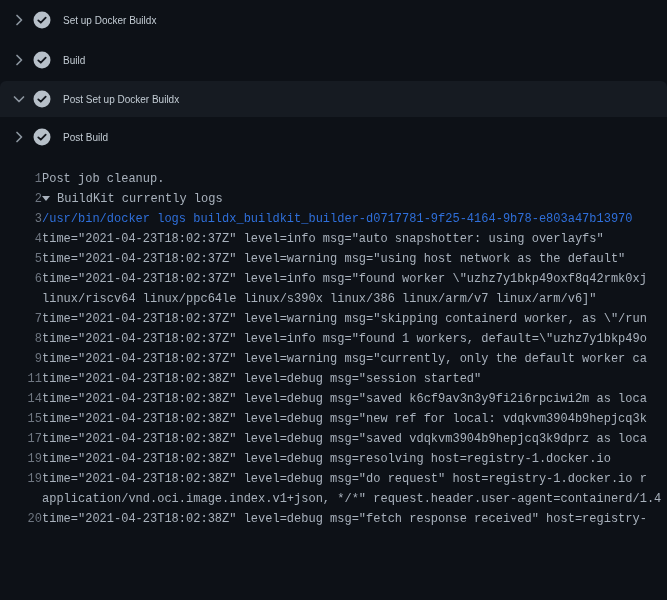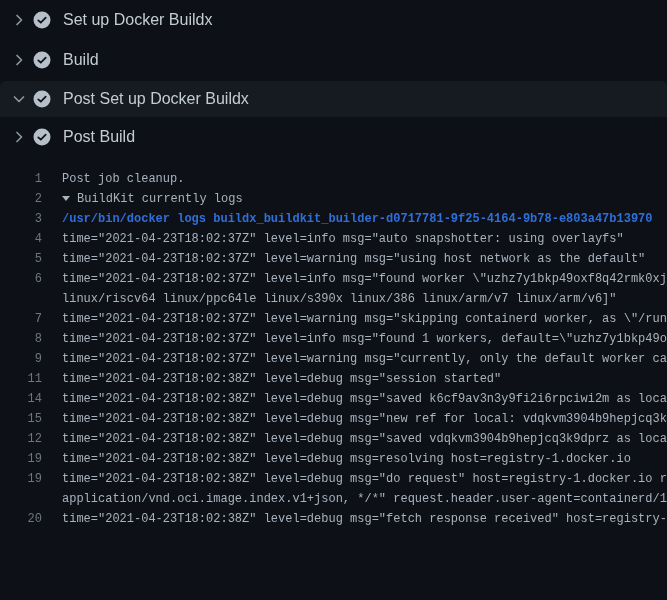--- a/index.html
+++ b/index.html
@@ -8,43 +8,43 @@
     --command-blue:#2f6fda;
   }
   *{box-sizing:border-box;}
   html,body{margin:0;padding:0;}
   body{
     width:667px;height:600px;overflow:hidden;background:var(--page-bg);
     font-family:"Liberation Sans","DejaVu Sans",sans-serif;
   }
   .step-row{
     height:40px;display:flex;align-items:center;padding:0 16px 0 11px;
-    color:var(--label-text);font-size:16px;cursor:pointer;
+    color:var(--label-text);font-size:10px;cursor:pointer;
   }
   .step-row .chev{width:16px;height:16px;flex:none;margin-right:6px;display:flex;align-items:center;justify-content:center;color:var(--icon-gray);}
   .step-row .check{width:18px;height:18px;flex:none;margin-right:12px;display:flex;align-items:center;justify-content:center;}
   .step-row.expanded{
     height:36px;margin-top:1px;background:var(--band-bg);border-radius:6px 6px 0 0;
   }
   .check circle{fill:var(--check-fill);}
   .check path{stroke:var(--check-mark);stroke-width:1.8;fill:none;stroke-linecap:round;stroke-linejoin:round;}
   .chev path{stroke:currentColor;stroke-width:1.7;fill:none;stroke-linecap:round;stroke-linejoin:round;}
   .log{
     padding-top:12px;
     font-family:"Liberation Mono","DejaVu Sans Mono",monospace;
     font-size:12px;line-height:20px;color:var(--log-text);
   }
   .log-line{display:flex;height:20px;white-space:pre;overflow:hidden;}
   .log-line .ln{
     flex:none;width:42px;text-align:right;color:var(--line-number);
     cursor:pointer;user-select:none;
   }
-  .log-line .lt{flex:none;margin-left:20px;}
+  .log-line .lt{flex:none;}
   .log-line.cont .lt{}
-  .log-line.command .lt{color:var(--command-blue);font-weight:bold;text-align:center;}
+  .log-line.command .lt{color:var(--command-blue);font-weight:normal;text-align:center;}
   .tri{
     display:inline-block;width:0;height:0;
     border-left:4px solid transparent;border-right:4px solid transparent;
     border-top:5px solid var(--log-text);
     margin-right:7px;position:relative;top:-1px;cursor:pointer;
   }
 </style>
 </head>
 <body>
 
@@ -114,19 +114,19 @@
       <div class="log-line"><span class="ln">4</span><span class="lt">time="2021-04-23T18:02:37Z" level=info msg="auto snapshotter: using overlayfs"</span></div>
       <div class="log-line"><span class="ln">5</span><span class="lt">time="2021-04-23T18:02:37Z" level=warning msg="using host network as the default"</span></div>
       <div class="log-line"><span class="ln">6</span><span class="lt">time="2021-04-23T18:02:37Z" level=info msg="found worker \"uzhz7y1bkp49oxf8q42rmk0xj</span></div>
       <div class="log-line cont"><span class="ln"></span><span class="lt">linux/riscv64 linux/ppc64le linux/s390x linux/386 linux/arm/v7 linux/arm/v6]"</span></div>
       <div class="log-line"><span class="ln">7</span><span class="lt">time="2021-04-23T18:02:37Z" level=warning msg="skipping containerd worker, as \"/run</span></div>
       <div class="log-line"><span class="ln">8</span><span class="lt">time="2021-04-23T18:02:37Z" level=info msg="found 1 workers, default=\"uzhz7y1bkp49o</span></div>
       <div class="log-line"><span class="ln">9</span><span class="lt">time="2021-04-23T18:02:37Z" level=warning msg="currently, only the default worker ca</span></div>
       <div class="log-line"><span class="ln">11</span><span class="lt">time="2021-04-23T18:02:38Z" level=debug msg="session started"</span></div>
       <div class="log-line"><span class="ln">14</span><span class="lt">time="2021-04-23T18:02:38Z" level=debug msg="saved k6cf9av3n3y9fi2i6rpciwi2m as loca</span></div>
       <div class="log-line"><span class="ln">15</span><span class="lt">time="2021-04-23T18:02:38Z" level=debug msg="new ref for local: vdqkvm3904b9hepjcq3k</span></div>
-      <div class="log-line"><span class="ln">12</span><span class="lt">time="2021-04-23T18:02:38Z" level=debug msg="saved vdqkvm3904b9hepjcq3k9dprz as loca</span></div>
+      <div class="log-line"><span class="ln">17</span><span class="lt">time="2021-04-23T18:02:38Z" level=debug msg="saved vdqkvm3904b9hepjcq3k9dprz as loca</span></div>
       <div class="log-line"><span class="ln">19</span><span class="lt">time="2021-04-23T18:02:38Z" level=debug msg=resolving host=registry-1.docker.io</span></div>
       <div class="log-line"><span class="ln">19</span><span class="lt">time="2021-04-23T18:02:38Z" level=debug msg="do request" host=registry-1.docker.io r</span></div>
       <div class="log-line cont"><span class="ln"></span><span class="lt">application/vnd.oci.image.index.v1+json, */*" request.header.user-agent=containerd/1.4</span></div>
       <div class="log-line"><span class="ln">20</span><span class="lt">time="2021-04-23T18:02:38Z" level=debug msg="fetch response received" host=registry-</span></div>
     </div>
 </div>
 
 </body></html>

